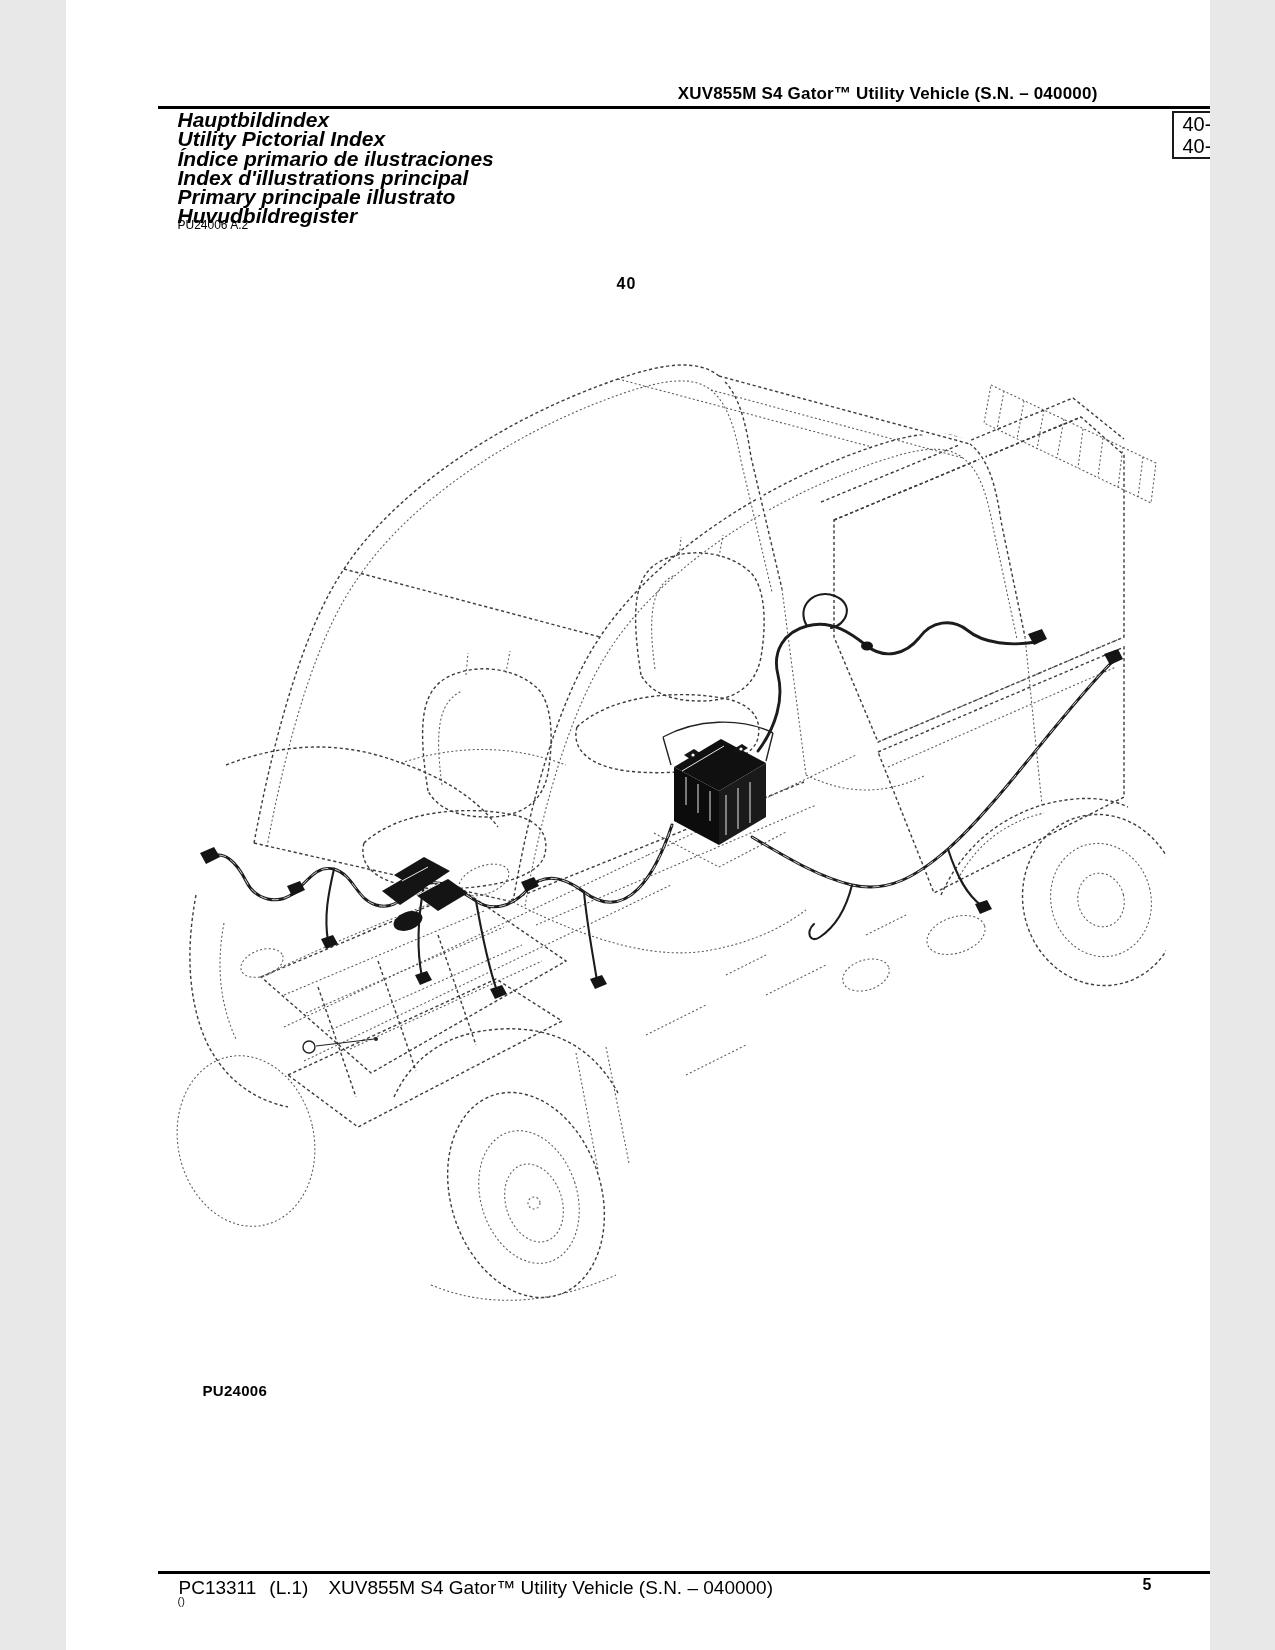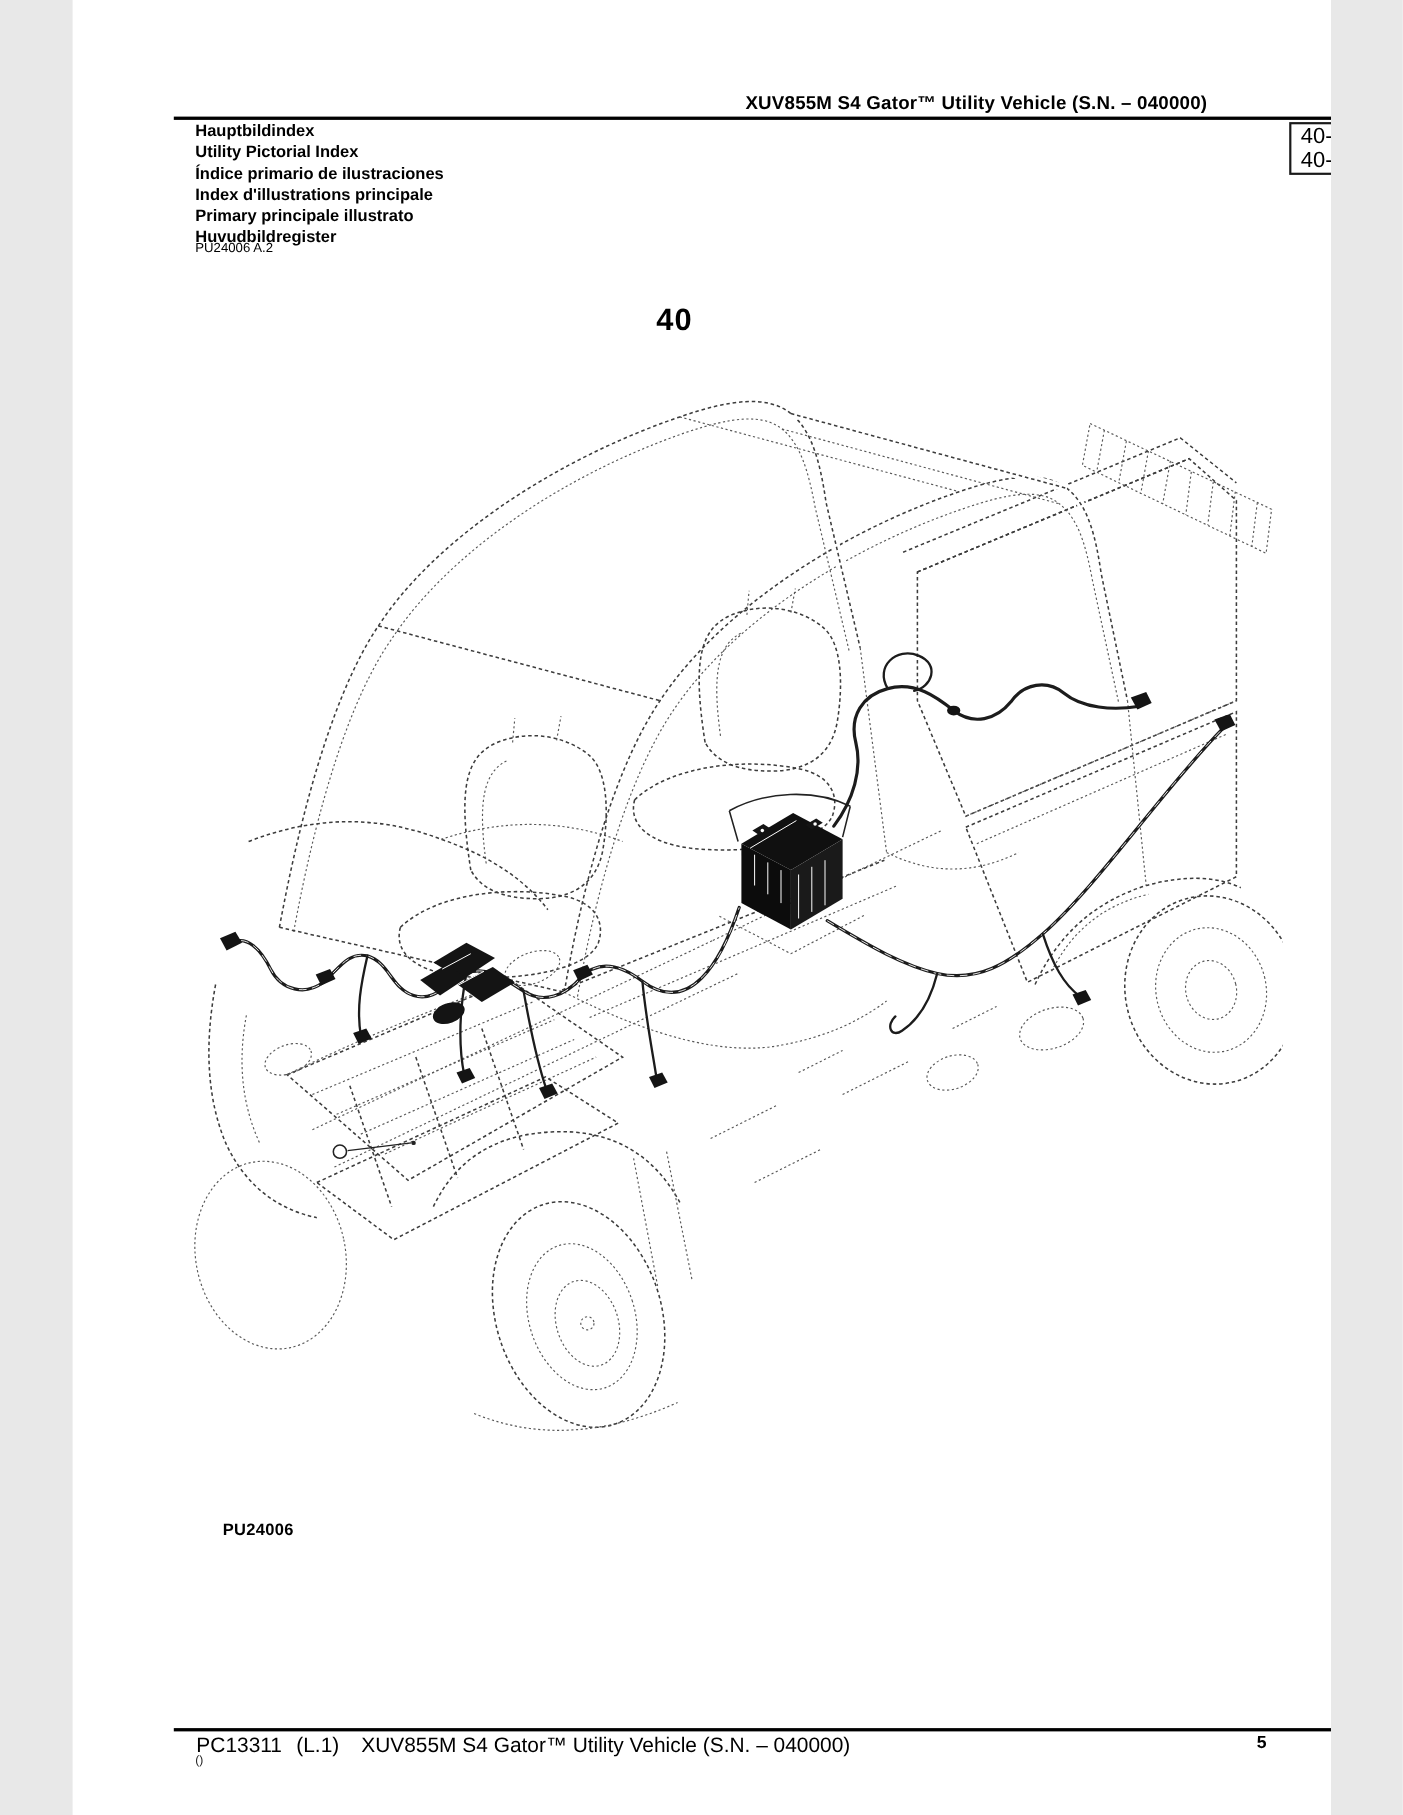--- a/index.html
+++ b/index.html
@@ -3,25 +3,25 @@
 <meta charset="utf-8">
 <style>
   html,body{margin:0;padding:0;background:#e8e8e8;}
   .page{
     position:relative;width:1144px;height:1650px;background:#ffffff;
     font-family:"Liberation Sans", sans-serif;color:#000;overflow:hidden;
     margin:0 auto;
   }
   .top-rule{position:absolute;left:92px;top:106px;width:1125px;height:3px;background:#000;}
   .model-title{position:absolute;top:84px;right:112px;font-size:17px;font-weight:bold;letter-spacing:.2px;white-space:nowrap;}
-  .section-block{position:absolute;left:112px;top:110px;font-size:15px;font-weight:bold;line-height:19.3px;}
+  .section-block{position:absolute;left:112px;top:110px;font-size:21px;font-weight:bold;line-height:19.3px;font-style:italic;}
   .figure-code{position:absolute;left:112px;top:218px;font-size:12px;}
   .ref-box{position:absolute;left:1106px;top:111px;width:111px;border:2px solid #1a1a1a;box-sizing:border-box;background:#fff;}
   .ref-row{display:flex;justify-content:space-between;padding:0 7px 0 9px;font-size:20px;line-height:22px;}
-  .figure-number{position:absolute;left:531px;top:275px;font-size:28px;font-weight:bold;letter-spacing:1px;}
+  .figure-number{position:absolute;left:551px;top:275px;font-size:16px;font-weight:bold;letter-spacing:1px;}
   .figure-caption{position:absolute;left:137px;top:1382px;font-size:15px;font-weight:bold;color:#000000;letter-spacing:.3px;}
   .illustration{position:absolute;left:100px;top:335px;width:1000px;height:975px;}
   .bottom-rule{position:absolute;left:92px;top:1571px;width:1125px;height:3px;background:#000;}
   .footer-line{position:absolute;left:113px;top:1577px;font-size:19px;white-space:nowrap;}
   .footer-line .fspace1{display:inline-block;width:13px;}
   .footer-line .fspace2{display:inline-block;width:20px;}
   .footer-note{position:absolute;left:112px;top:1595px;font-size:11px;color:#222;}
   .page-number{position:absolute;top:1576px;right:58px;font-size:16px;font-weight:bold;}
 
   
@@ -40,21 +40,21 @@
 
 <div class="page">
 
   <div class="model-title">XUV855M S4 Gator™ Utility Vehicle (S.N. – 040000)</div>
   <div class="top-rule"></div>
 
   <div class="section-block">
     <div>Hauptbildindex</div>
     <div>Utility Pictorial Index</div>
     <div>Índice primario de ilustraciones</div>
-    <div>Index d'illustrations principale</div>
+    <div>Index d'illustrations principal</div>
     <div>Primary principale illustrato</div>
     <div>Huvudbildregister</div>
   </div>
 
   <div class="figure-code">PU24006 A.2</div>
 
   <div class="ref-box">
     <div class="ref-row">
       <span>40-</span>
       <span>1</span>

